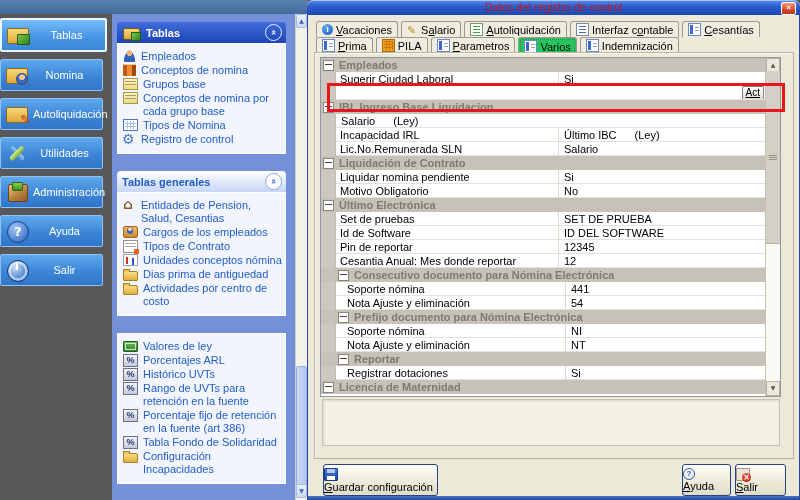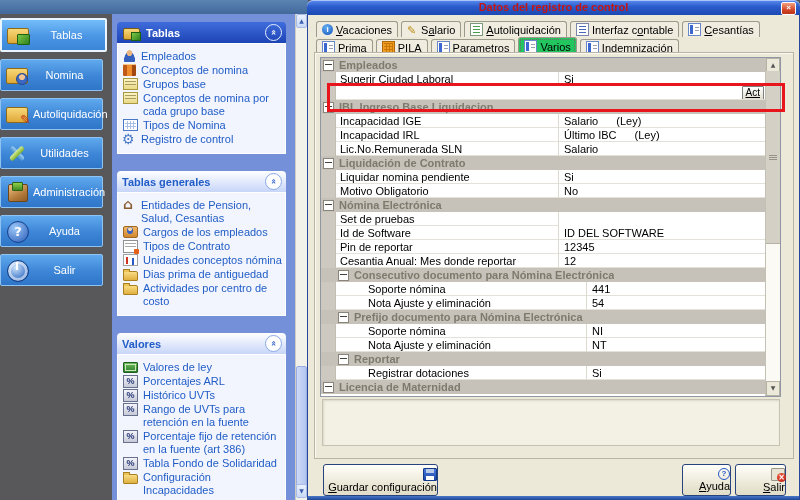--- a/index.html
+++ b/index.html
@@ -105,31 +105,31 @@
   #psb .ar.dn{bottom:2px}
   #psb .ar.up::before{content:"▲"}
   #psb .ar.dn::before{content:"▼"}
   #psb .th{position:absolute;left:0;right:0;top:352px;height:118px;background:linear-gradient(90deg,#cdd9f6,#b4c6f0);
     border:1px solid #98aee4;border-radius:2px;cursor:pointer}
 
   
   #dialog{position:absolute;left:307px;top:0;width:493px;height:500px}
   #dtitle{position:absolute;left:0;top:0;right:0;height:15px;border-radius:6px 6px 0 0;
     background:linear-gradient(180deg,#5a8cf0,#2b5ccb 45%,#1c49b2);
-    color:#c41414;font-weight:bold;text-align:center;line-height:15px;
+    color:#c41414;font-weight:normal;text-align:center;line-height:15px;
     box-shadow:inset 0 1px 0 rgba(255,255,255,.5)}
   #dclose{position:absolute;right:4px;top:2px;width:13px;height:11px;border-radius:2px;cursor:pointer;
     background:linear-gradient(#f4a080,#d44828 60%,#b83418);border:1px solid #fff;
     color:#fff;font-size:8px;line-height:10px;text-align:center;font-weight:bold}
   #dbody{position:absolute;left:0;top:15px;right:0;bottom:0;background:#ece9d8;
     border-left:1px solid #26479c;border-right:1px solid #26479c}
   #dbottom{position:absolute;left:0;bottom:0;right:0;height:4px;background:linear-gradient(#4a78c8,#1d4797)}
 
   
-  .tabrow{position:absolute;left:8px;display:flex;align-items:flex-end}
+  .tabrow{position:absolute;left:8px;display:flex;align-items:flex-start}
   #tabrow1{top:6px}
   #tabrow2{top:22px}
   .tab{height:15px;display:flex;align-items:center;gap:3px;padding:0 5px;margin-right:3px;cursor:pointer;
     background:#f0ede0;border:1px solid #9c9a8c;border-bottom:0;border-radius:3px 3px 0 0;white-space:nowrap}
   .tab.sel{background:#22c55e;height:17px;outline:1px dotted #707068;outline-offset:-3px}
   .ti{width:11px;height:11px;flex:none;position:relative;display:inline-block}
   .ti.info{background:radial-gradient(circle at 40% 30%,#63aef2,#1756be);border-radius:50%;
     color:#fff;font:bold 8px/11px "Liberation Sans",sans-serif;text-align:center}
   .ti.info::before{content:"i"}
   .ti.pencil::before{content:"✎";font-family:"DejaVu Sans",sans-serif;font-size:11px;line-height:11px;color:#c09020}
@@ -154,21 +154,21 @@
 
   
   #grid{position:absolute;left:12px;top:42px;width:459px;height:338px;background:#fff;
     border:1px solid #9097a2;overflow:hidden}
   #gridrows{position:absolute;left:0;top:0;right:14px;bottom:0}
   .grow{position:relative;height:14px;display:flex;cursor:default}
   .gut{width:14px;flex:none;background:#cdc9c0;border-right:1px solid #c2beb2}
   .gut2{width:14px;flex:none;background:#f5f4ee;border-right:1px solid #ddd9cc}
   .glab{width:216px;flex:none;background:#fff;border-right:1px solid #dcd9cf;border-bottom:1px solid #e4e1d8;
     padding:1px 2px 0 4px;color:#000;white-space:nowrap;overflow:hidden;line-height:12px}
-  .glab.ind{padding-left:32px}
+  .glab.ind{padding-left:11px}
   .gval{flex:1;background:#fff;border-bottom:1px solid #e4e1d8;padding:1px 2px 5px 5px;position:relative;
     white-space:nowrap;overflow:hidden;line-height:12px}
   .gval .note{display:inline-block;margin-left:18px}
   .grow.sec{background:#c6c2b9;color:#7d7a6e;font-weight:bold;align-items:center}
   .mbox{width:9px;height:9px;flex:none;background:#fff;border:1px solid #89857a;margin:0 5px 0 2px;
     position:relative;cursor:pointer}
   .mbox::before{content:"";position:absolute;left:1px;right:1px;top:3px;height:1px;background:#44403a}
   .slab{white-space:nowrap;overflow:hidden}
   .actbtn{position:absolute;right:2px;top:0;height:12px;font-size:10px;line-height:11px;padding:0 3px;cursor:pointer;
     background:linear-gradient(#ffffff,#e2dfd0);border:1px solid #7e7e7e;border-radius:1px;
@@ -187,21 +187,21 @@
     background:repeating-linear-gradient(180deg,#979386 0 1px,transparent 1px 2px)}
 
   
   #redbox{position:absolute;left:19px;top:68px;width:452px;height:23px;border:3px solid #e8151c;z-index:6;pointer-events:none}
 
   
   #descbox{position:absolute;left:14px;top:384px;width:456px;height:45px;background:#f3f1e4;
     border:1px solid #c6c3b2;box-shadow:inset 1px 1px 2px #dad7c8}
 
   
-  .fbtn{position:absolute;top:449px;height:30px;display:flex;flex-direction:column;align-items:flex-end;justify-content:center;
+  .fbtn{position:absolute;top:449px;height:30px;display:flex;flex-direction:column;align-items:flex-start;justify-content:center;
     background:linear-gradient(#fffef9,#ece9d8 60%,#e0dcc8);border:1px solid #27427c;border-radius:3px;cursor:pointer;gap:1px}
   #btn-save{left:15px;width:113px}
   #btn-help{left:374px;width:47px}
   #btn-exit{left:427px;width:49px}
   .bicon{width:12px;height:11px;position:relative;flex:none}
   .bicon.floppy{background:linear-gradient(#4878d8,#1c48a8);border:1px solid #123a88;border-radius:1px}
   .bicon.floppy::before{content:"";position:absolute;left:2px;top:0;right:2px;height:4px;background:#b8c8e8}
   .bicon.floppy::after{content:"";position:absolute;left:2px;bottom:0;right:2px;height:4px;background:#fff}
   .bicon.help2{border-radius:50%;border:1px solid #2858c8;color:#2858c8;font:bold 8px/10px "Liberation Sans",sans-serif;
     text-align:center;width:10px;height:10px}
@@ -308,24 +308,20 @@
           <span class="pic folder"></span>
           <span class="pl">Dias prima de antiguedad</span>
         </div>
         <div class="pitem">
           <span class="pic folder"></span>
           <span class="pl">Actividades por centro de costo</span>
         </div>
       </div>
     </div>
     <div class="psec">
-      <div class="phead normal">
-        <span class="ht">Valores</span>
-        <span class="chev glyph">«</span>
-      </div>
       <div class="pbody">
         <div class="pitem">
           <span class="pic money"></span>
           <span class="pl">Valores de ley</span>
         </div>
         <div class="pitem">
           <span class="pic percent"></span>
           <span class="pl">Porcentajes ARL</span>
         </div>
         <div class="pitem">
@@ -422,21 +418,20 @@
             <span class="gval">
               <span class="actbtn">Act</span>
             </span>
           </div>
           <div class="grow sec">
             <span class="mbox"></span>
             <span class="slab">IBL Ingreso Base Liquidacion</span>
           </div>
           <div class="grow">
             <span class="gut"></span>
-            <span class="glab">Incapacidad IGE</span>
             <span class="gval"><span class="v">Salario</span><span class="note">(Ley)</span></span>
           </div>
           <div class="grow">
             <span class="gut"></span>
             <span class="glab">Incapacidad IRL</span>
             <span class="gval"><span class="v">Último IBC</span><span class="note">(Ley)</span></span>
           </div>
           <div class="grow">
             <span class="gut"></span>
             <span class="glab">Lic.No.Remunerada SLN</span>
@@ -451,25 +446,26 @@
             <span class="glab">Liquidar nomina pendiente</span>
             <span class="gval"><span class="v">Si</span></span>
           </div>
           <div class="grow">
             <span class="gut"></span>
             <span class="glab">Motivo Obligatorio</span>
             <span class="gval"><span class="v">No</span></span>
           </div>
           <div class="grow sec">
             <span class="mbox"></span>
-            <span class="slab">Nómina Electrónica</span>
+            <span class="slab">Último Electrónica</span>
           </div>
           <div class="grow">
             <span class="gut"></span>
             <span class="glab">Set de pruebas</span>
+            <span class="gval"><span class="v">SET DE PRUEBA</span></span>
           </div>
           <div class="grow">
             <span class="gut"></span>
             <span class="glab">Id de Software</span>
             <span class="gval"><span class="v">ID DEL SOFTWARE</span></span>
           </div>
           <div class="grow">
             <span class="gut"></span>
             <span class="glab">Pin de reportar</span>
             <span class="gval"><span class="v">12345</span></span>

